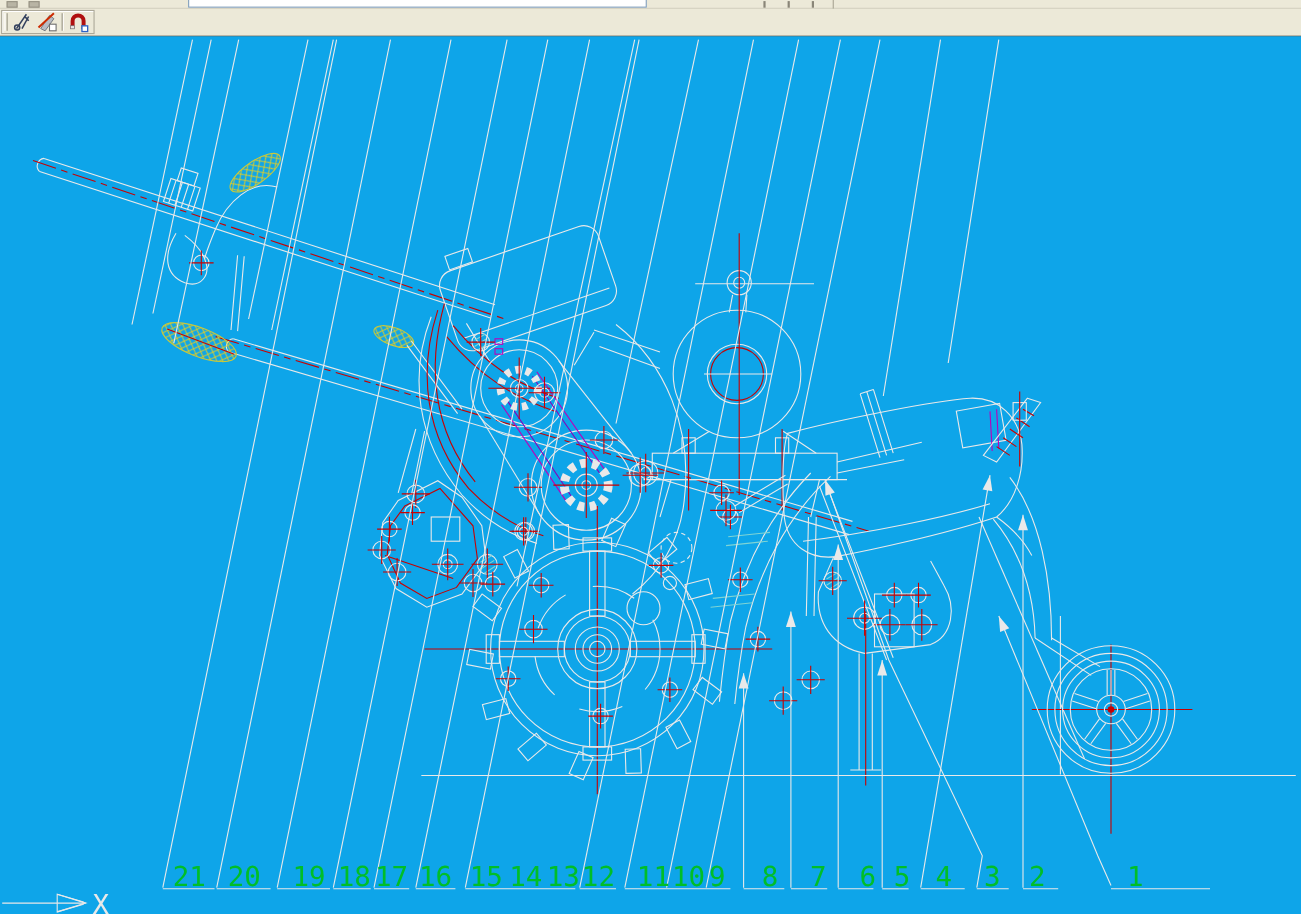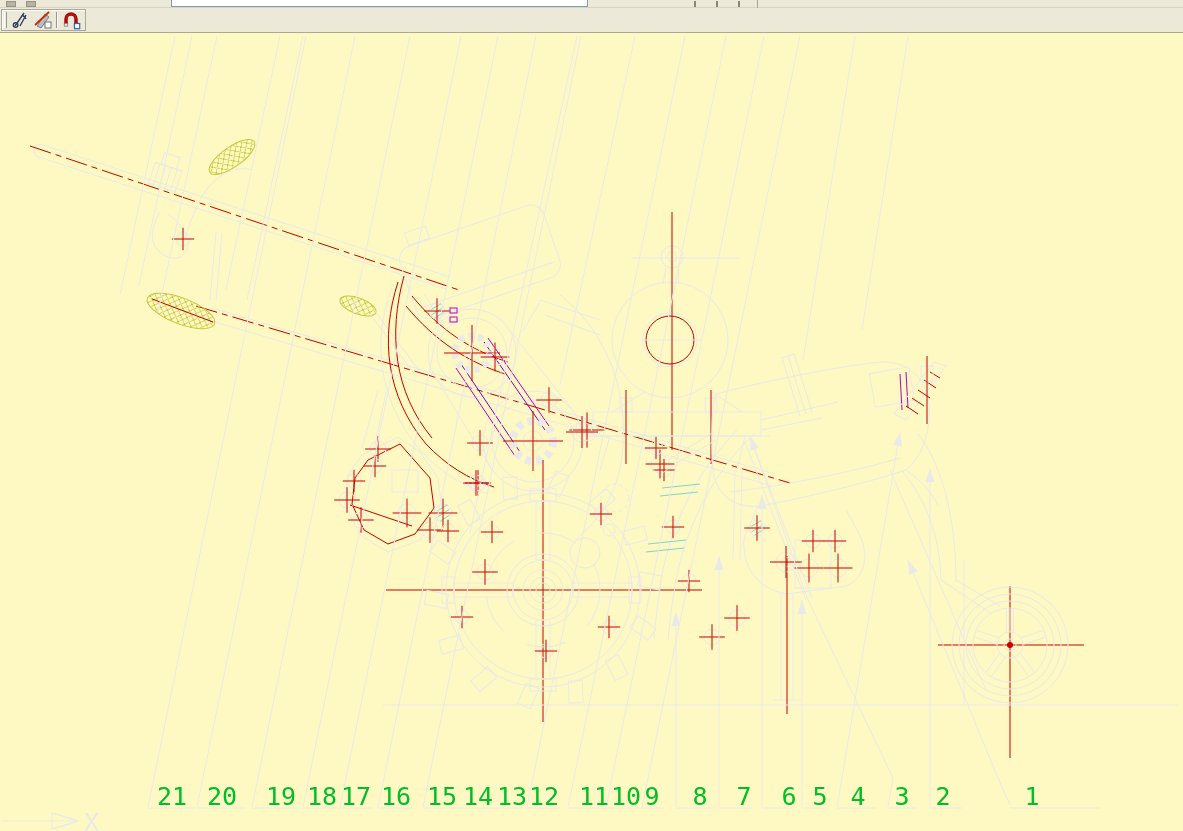--- a/index.html
+++ b/index.html
@@ -25,21 +25,21 @@
     box-shadow:inset 1px 1px 0 #fff; display:flex; align-items:center; }
   .tb-grip { width:3px; height:16px; margin:0 3px 0 2px;
     border-left:1px solid #fff; border-right:1px solid #9a9687; }
   .tb-btn { width:22px; height:20px; display:flex; align-items:center;
     justify-content:center; }
   .tb-sep { width:2px; height:16px; margin:0 2px;
     border-left:1px solid #9a9687; border-right:1px solid #fff; }
 
   
   .canvas { position:absolute; left:0; top:33px; width:1183px; height:798px;
-    background:#fef9c3; }
+    background:#0ea5e9; }
   .canvas svg { display:block; }
   text.callout { font-family:"DejaVu Sans Mono", monospace; }
   text.ucs { font-family:"DejaVu Sans Mono", monospace; }
 </style>
 </head>
 <body>
 
 <div id="app">
 
   <div class="sliver">

